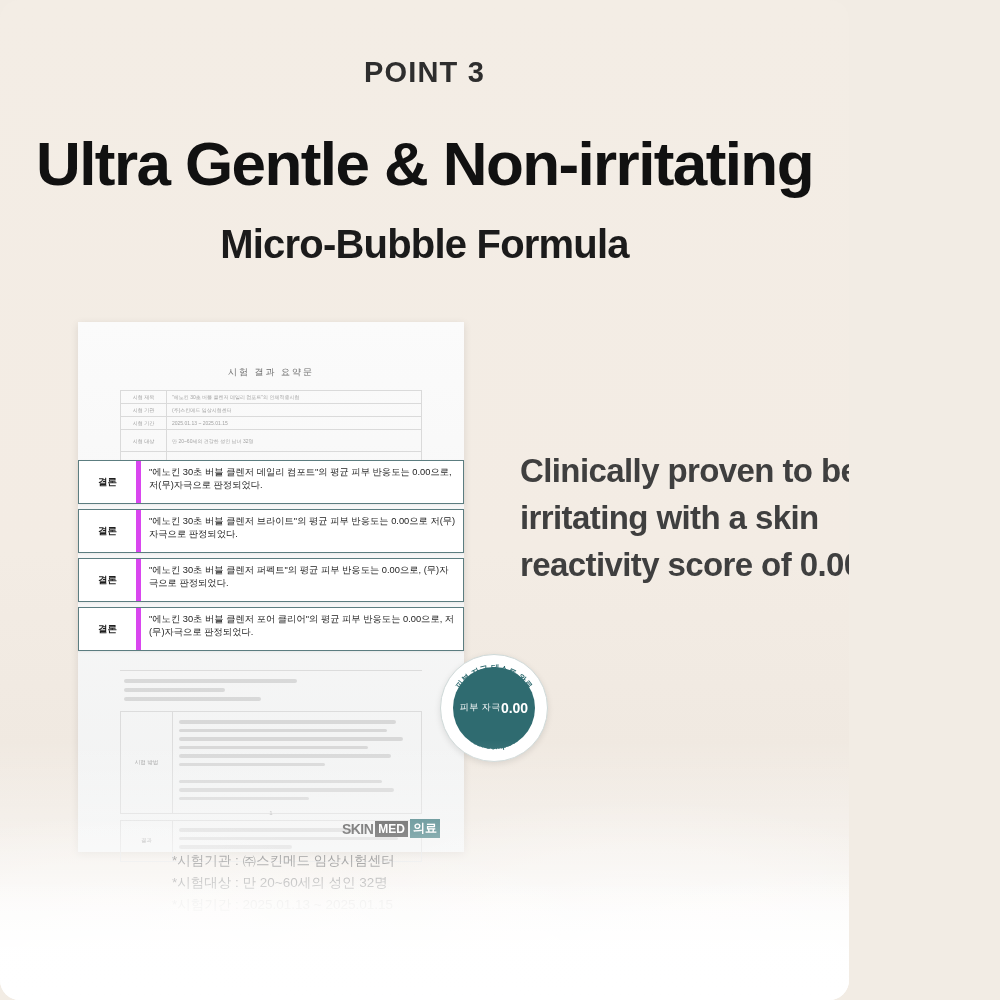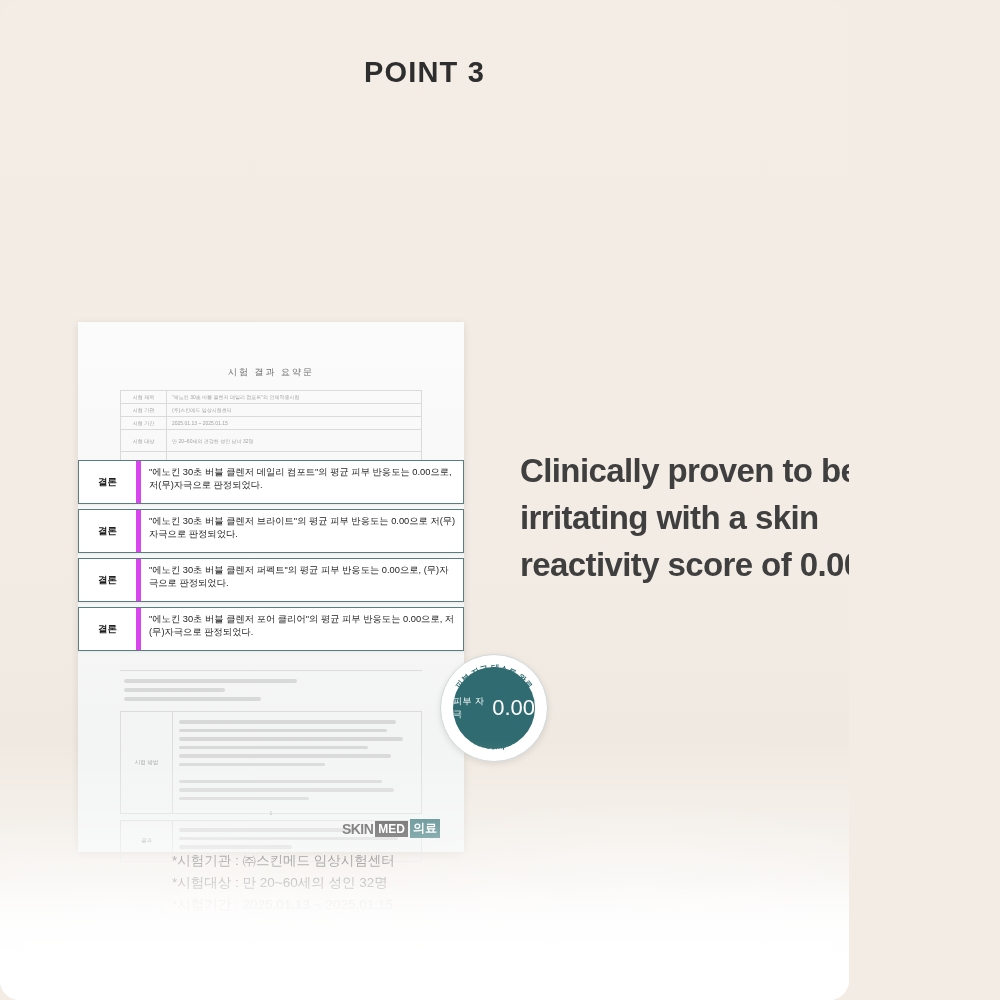--- a/index.html
+++ b/index.html
@@ -187,21 +187,21 @@
   }
   .seal .inner {
     position: absolute; inset: 12px;
     border-radius: 50%;
     background: #2f6b70;
     display: flex; flex-direction: row;
     align-items: center; justify-content: center;
     color: #fff;
   }
   .seal .inner .s-lbl { font-size: 9px; letter-spacing: .5px; margin-bottom: 1px; }
-  .seal .inner .s-val { font-size: 22px; font-weight: normal; line-height: 1; }
+  .seal .inner .s-val { font-size: 14px; font-weight: bold; line-height: 1; }
   .seal svg { position: absolute; inset: 0; }
 
   
   .notes {
     position: absolute; left: 172px; top: 850px;
     font-size: 13.5px; color: #3d3d3d; line-height: 1.62;
   }
   .notes .n3 { color: #a9a59f; }
 
   
@@ -215,20 +215,22 @@
     letter-spacing: -0.6px;
     color: #3f3f3f;
   }
 </style>
 </head>
 <body>
 
 <div class="page">
 
   <div class="eyebrow">POINT 3</div>
+  <div class="headline">Ultra Gentle &amp; Non-irritating</div>
+  <div class="subhead">Micro-Bubble Formula</div>
 
   <div class="doc-wrap">
     <div class="doc">
 
       <div class="doc-title">시험 결과 요약문</div>
 
       <div class="faint-table">
         <div class="faint-row">
           <div class="c1">시험 제목</div>
           <div class="c2">"에노킨 30초 버블 클렌저 데일리 컴포트"의 인체적용시험</div>

